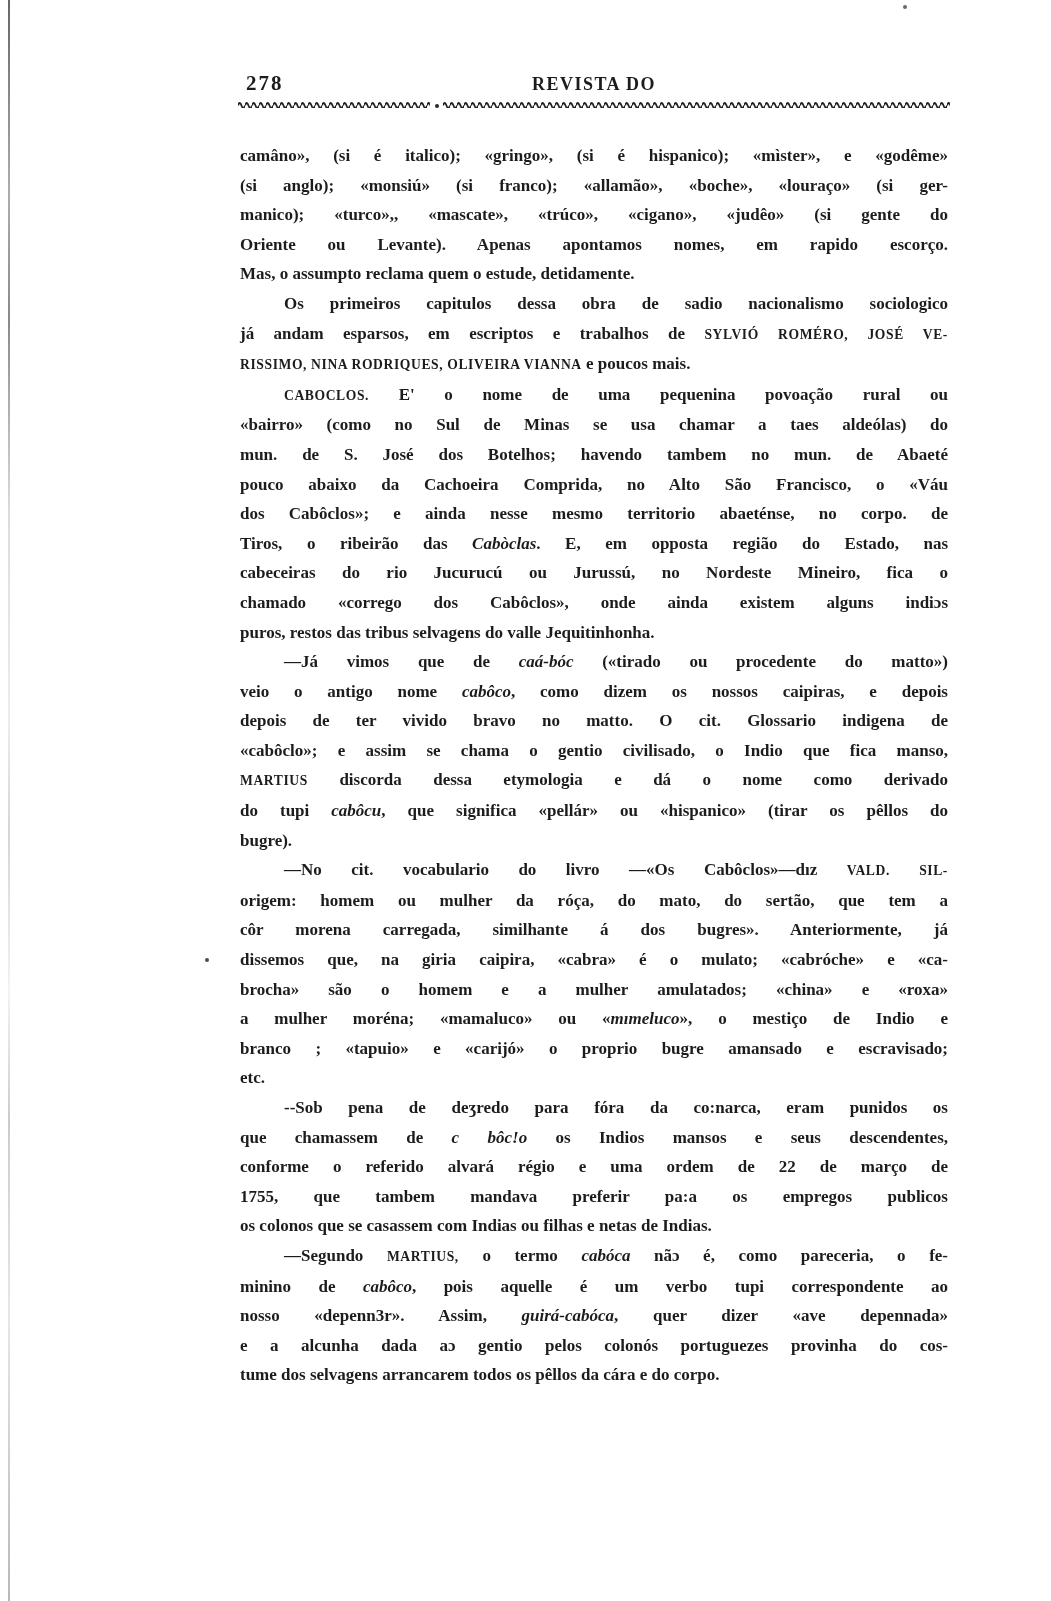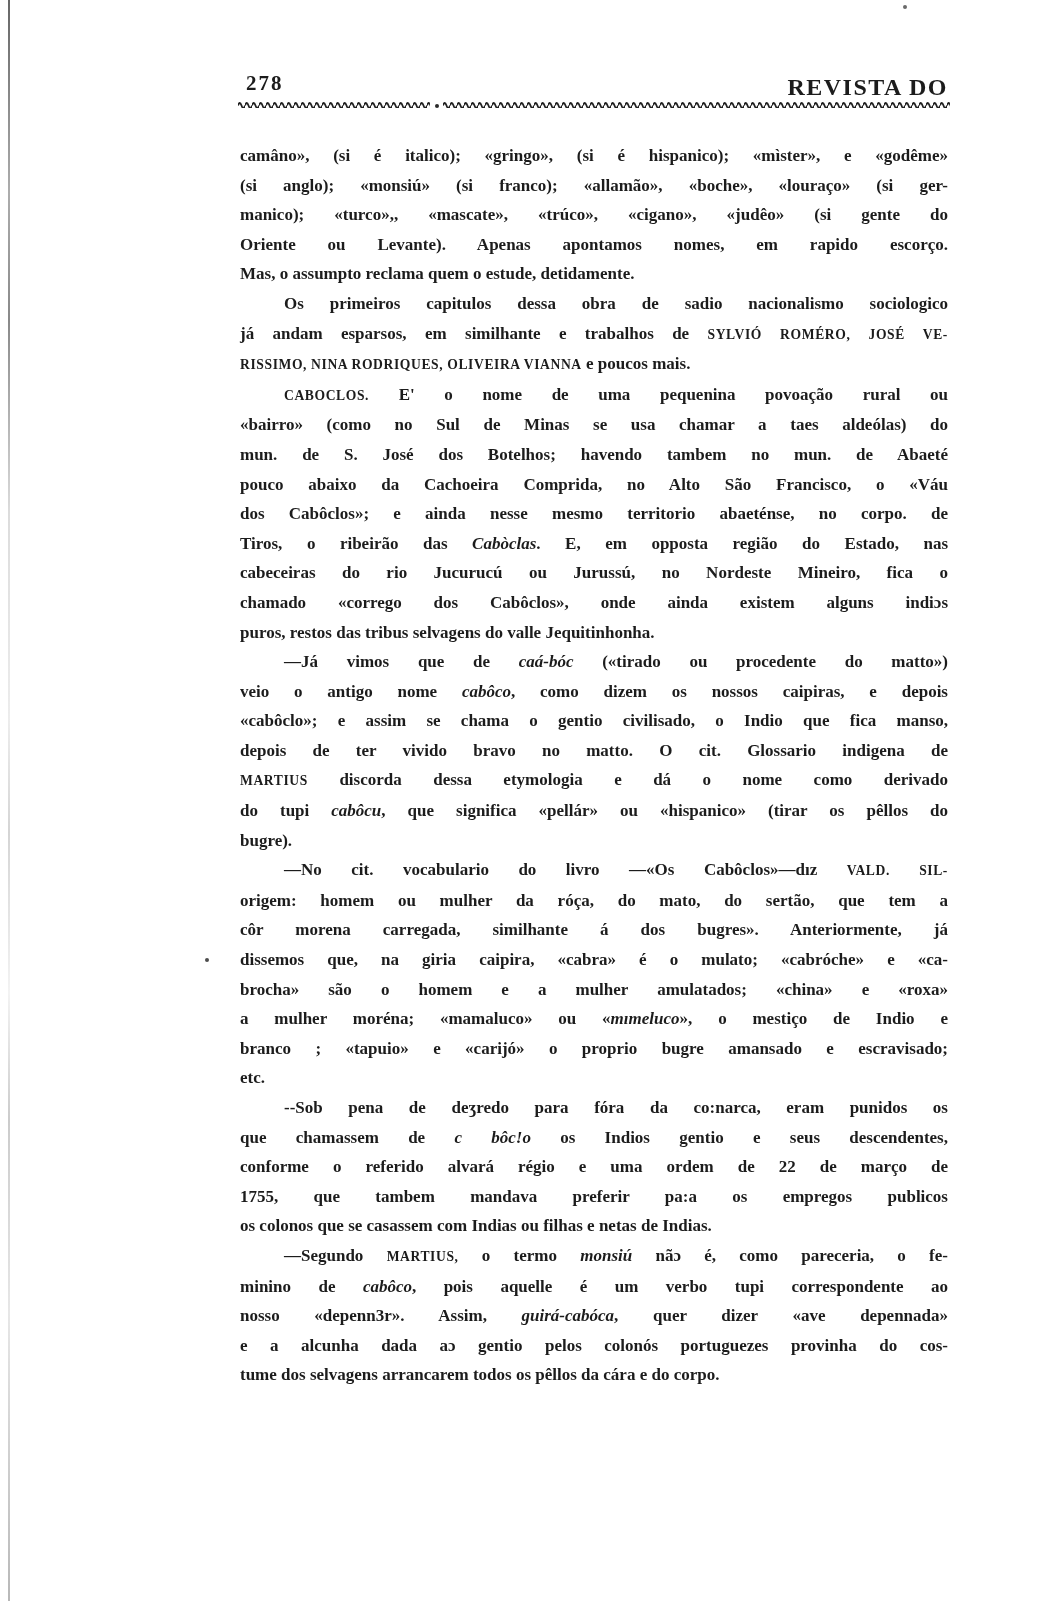--- a/index.html
+++ b/index.html
@@ -24,21 +24,21 @@
   .dot-artifact{position:absolute;border-radius:50%;background:#6a6a6a;}
   .dot-tr{left:903px;top:5px;width:4px;height:4px;}
   .dot-ml{left:205px;top:958px;width:4px;height:4px;background:#4c4c4c;}
   
   .pageno{
     position:absolute;left:246px;top:71px;
     font-size:21px;letter-spacing:2px;
   }
   .journal{
     position:absolute;left:240px;top:74px;width:708px;
-    text-align:right;font-size:24px;letter-spacing:1.5px;
+    text-align:center;font-size:18px;letter-spacing:1.5px;
   }
   
   .rule{
     position:absolute;left:238px;top:98px;width:712px;height:10px;
     display:flex;align-items:center;
   }
   .rule .seg1{width:192px;height:9px;}
   .rule .seg2{flex:1;height:9px;}
   .rule svg{display:block;width:100%;height:9px;}
   .rule .gapdot{width:13px;display:flex;justify-content:center;}
@@ -95,62 +95,62 @@
   <div class="bodytext">
       <div class="para">
         <div class="line"><span>camâno», (si é italico); «gringo», (si é hispanico); «mìster», e «godême»</span></div>
         <div class="line"><span>(si anglo); «monsiú» (si franco); «allamão», «boche», «louraço» (si ger-</span></div>
         <div class="line"><span>manico); «turco»,, «mascate», «trúco», «cigano», «judêo» (si gente do</span></div>
         <div class="line"><span>Oriente ou Levante). Apenas apontamos nomes, em rapido escorço.</span></div>
         <div class="line last"><span>Mas, o assumpto reclama quem o estude, detidamente.</span></div>
       </div>
       <div class="para indent">
         <div class="line"><span>Os primeiros capitulos dessa obra de sadio nacionalismo sociologico</span></div>
-        <div class="line"><span>já andam esparsos, em similhante e trabalhos de </span><span class="sc">SYLVIÓ ROMÉRO, JOSÉ VE-</span></div>
+        <div class="line"><span>já andam esparsos, em escriptos e trabalhos de </span><span class="sc">SYLVIÓ ROMÉRO, JOSÉ VE-</span></div>
         <div class="line last"><span class="sc">RISSIMO, NINA RODRIQUES, OLIVEIRA VIANNA</span><span> e poucos mais.</span></div>
       </div>
       <div class="para indent">
         <div class="line"><span class="sc">CABOCLOS.</span><span> E' o nome de uma pequenina povoação rural ou</span></div>
         <div class="line"><span>«bairro» (como no Sul de Minas se usa chamar a taes aldeólas) do</span></div>
         <div class="line"><span>mun. de S. José dos Botelhos; havendo tambem no mun. de Abaeté</span></div>
         <div class="line"><span>pouco abaixo da Cachoeira Comprida, no Alto São Francisco, o «Váu</span></div>
         <div class="line"><span>dos Cabôclos»; e ainda nesse mesmo territorio abaeténse, no corpo. de</span></div>
         <div class="line"><span>Tiros, o ribeirão das </span><span class="i">Cabòclas</span><span>. E, em opposta região do Estado, nas</span></div>
         <div class="line"><span>cabeceiras do rio Jucurucú ou Jurussú, no Nordeste Mineiro, fica o</span></div>
         <div class="line"><span>chamado «corrego dos Cabôclos», onde ainda existem alguns indiɔs</span></div>
         <div class="line last"><span>puros, restos das tribus selvagens do valle Jequitinhonha.</span></div>
       </div>
       <div class="para indent">
         <div class="line"><span>—Já vimos que de </span><span class="i">caá-bóc</span><span> («tirado ou procedente do matto»)</span></div>
         <div class="line"><span>veio o antigo nome </span><span class="i">cabôco</span><span>, como dizem os nossos caipiras, e depois</span></div>
+        <div class="line"><span>depois de ter vivido bravo no matto. O cit. Glossario indigena de</span></div>
         <div class="line"><span>«cabôclo»; e assim se chama o gentio civilisado, o Indio que fica manso,</span></div>
-        <div class="line"><span>depois de ter vivido bravo no matto. O cit. Glossario indigena de</span></div>
         <div class="line"><span class="sc">MARTIUS</span><span> discorda dessa etymologia e dá o nome como derivado</span></div>
         <div class="line"><span>do tupi </span><span class="i">cabôcu</span><span>, que significa «pellár» ou «hispanico» (tirar os pêllos do</span></div>
         <div class="line last"><span>bugre).</span></div>
       </div>
       <div class="para indent">
         <div class="line"><span>—No cit. vocabulario do livro —«Os Cabôclos»—dız </span><span class="sc">VALD. SIL-</span></div>
         <div class="line"><span>origem: homem ou mulher da róça, do mato, do sertão, que tem a</span></div>
         <div class="line"><span>côr morena carregada, similhante á dos bugres». Anteriormente, já</span></div>
         <div class="line"><span>dissemos que, na giria caipira, «cabra» é o mulato; «cabróche» e «ca-</span></div>
         <div class="line"><span>brocha» são o homem e a mulher amulatados; «china» e «roxa»</span></div>
         <div class="line"><span>a mulher moréna; «mamaluco» ou «</span><span class="i">mımeluco</span><span>», o mestiço de Indio e</span></div>
         <div class="line"><span>branco ; «tapuio» e «carijó» o proprio bugre amansado e escravisado;</span></div>
         <div class="line last"><span>etc.</span></div>
       </div>
       <div class="para indent">
         <div class="line"><span>--Sob pena de deʒredo para fóra da co:narca, eram punidos os</span></div>
-        <div class="line"><span>que chamassem de </span><span class="i">c bôc!o</span><span> os Indios gentio e seus descendentes,</span></div>
+        <div class="line"><span>que chamassem de </span><span class="i">c bôc!o</span><span> os Indios mansos e seus descendentes,</span></div>
         <div class="line"><span>conforme o referido alvará régio e uma ordem de 22 de março de</span></div>
         <div class="line"><span>1755, que tambem mandava preferir pa:a os empregos publicos</span></div>
         <div class="line last"><span>os colonos que se casassem com Indias ou filhas e netas de Indias.</span></div>
       </div>
       <div class="para indent">
-        <div class="line"><span>—Segundo </span><span class="sc">MARTIUS,</span><span> o termo </span><span class="i">monsiú</span><span> nãɔ é, como pareceria, o fe-</span></div>
+        <div class="line"><span>—Segundo </span><span class="sc">MARTIUS,</span><span> o termo </span><span class="i">cabóca</span><span> nãɔ é, como pareceria, o fe-</span></div>
         <div class="line"><span>minino de </span><span class="i">cabôco</span><span>, pois aquelle é um verbo tupi correspondente ao</span></div>
         <div class="line"><span>nosso «depenn3r». Assim, </span><span class="i">guirá-cabóca</span><span>, quer dizer «ave depennada»</span></div>
         <div class="line"><span>e a alcunha dada aɔ gentio pelos colonós portuguezes provinha do cos-</span></div>
         <div class="line last"><span>tume dos selvagens arrancarem todos os pêllos da cára e do corpo.</span></div>
       </div>
     </div>
 
 </div>
 
 </body></html>

